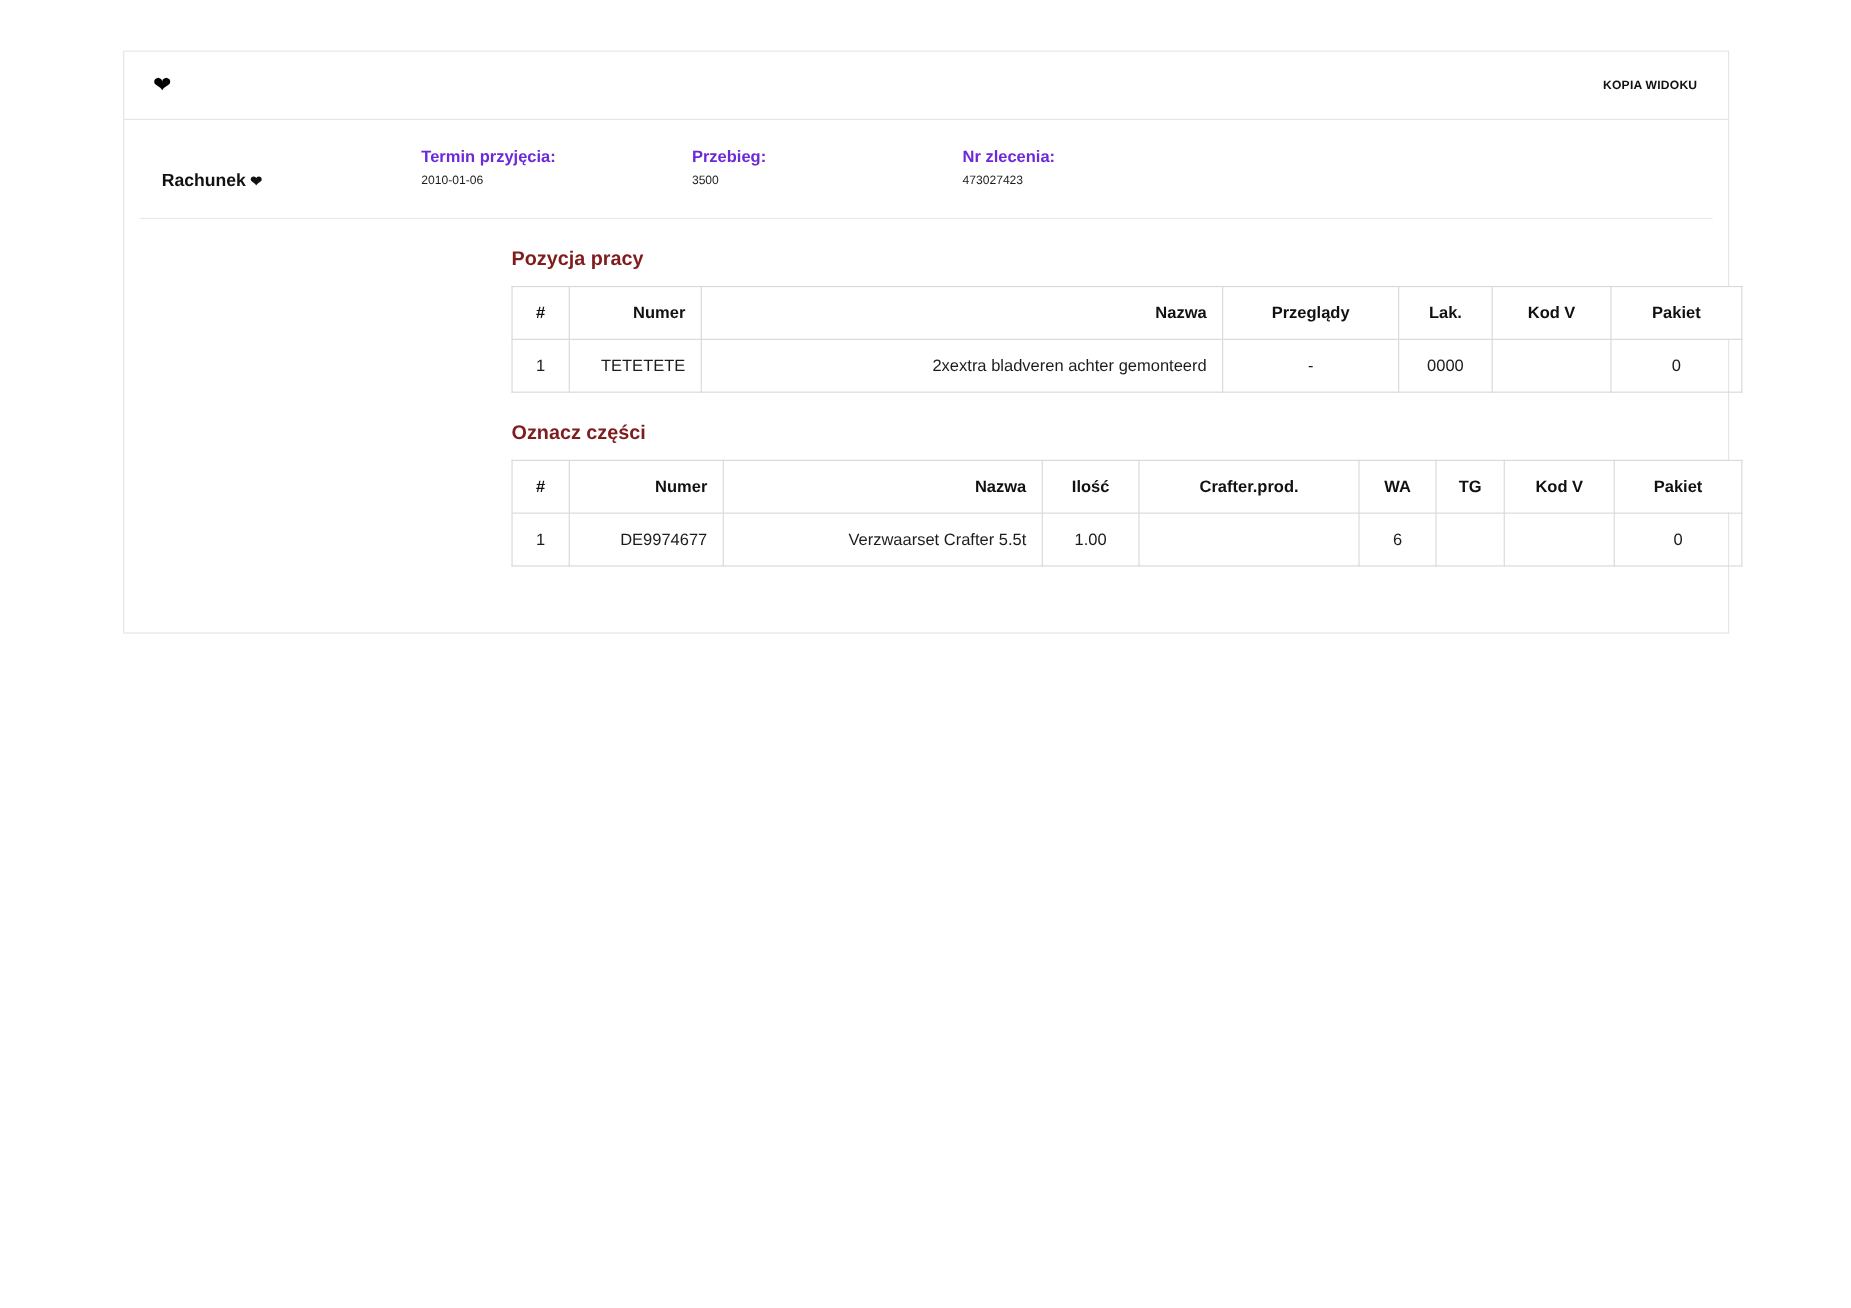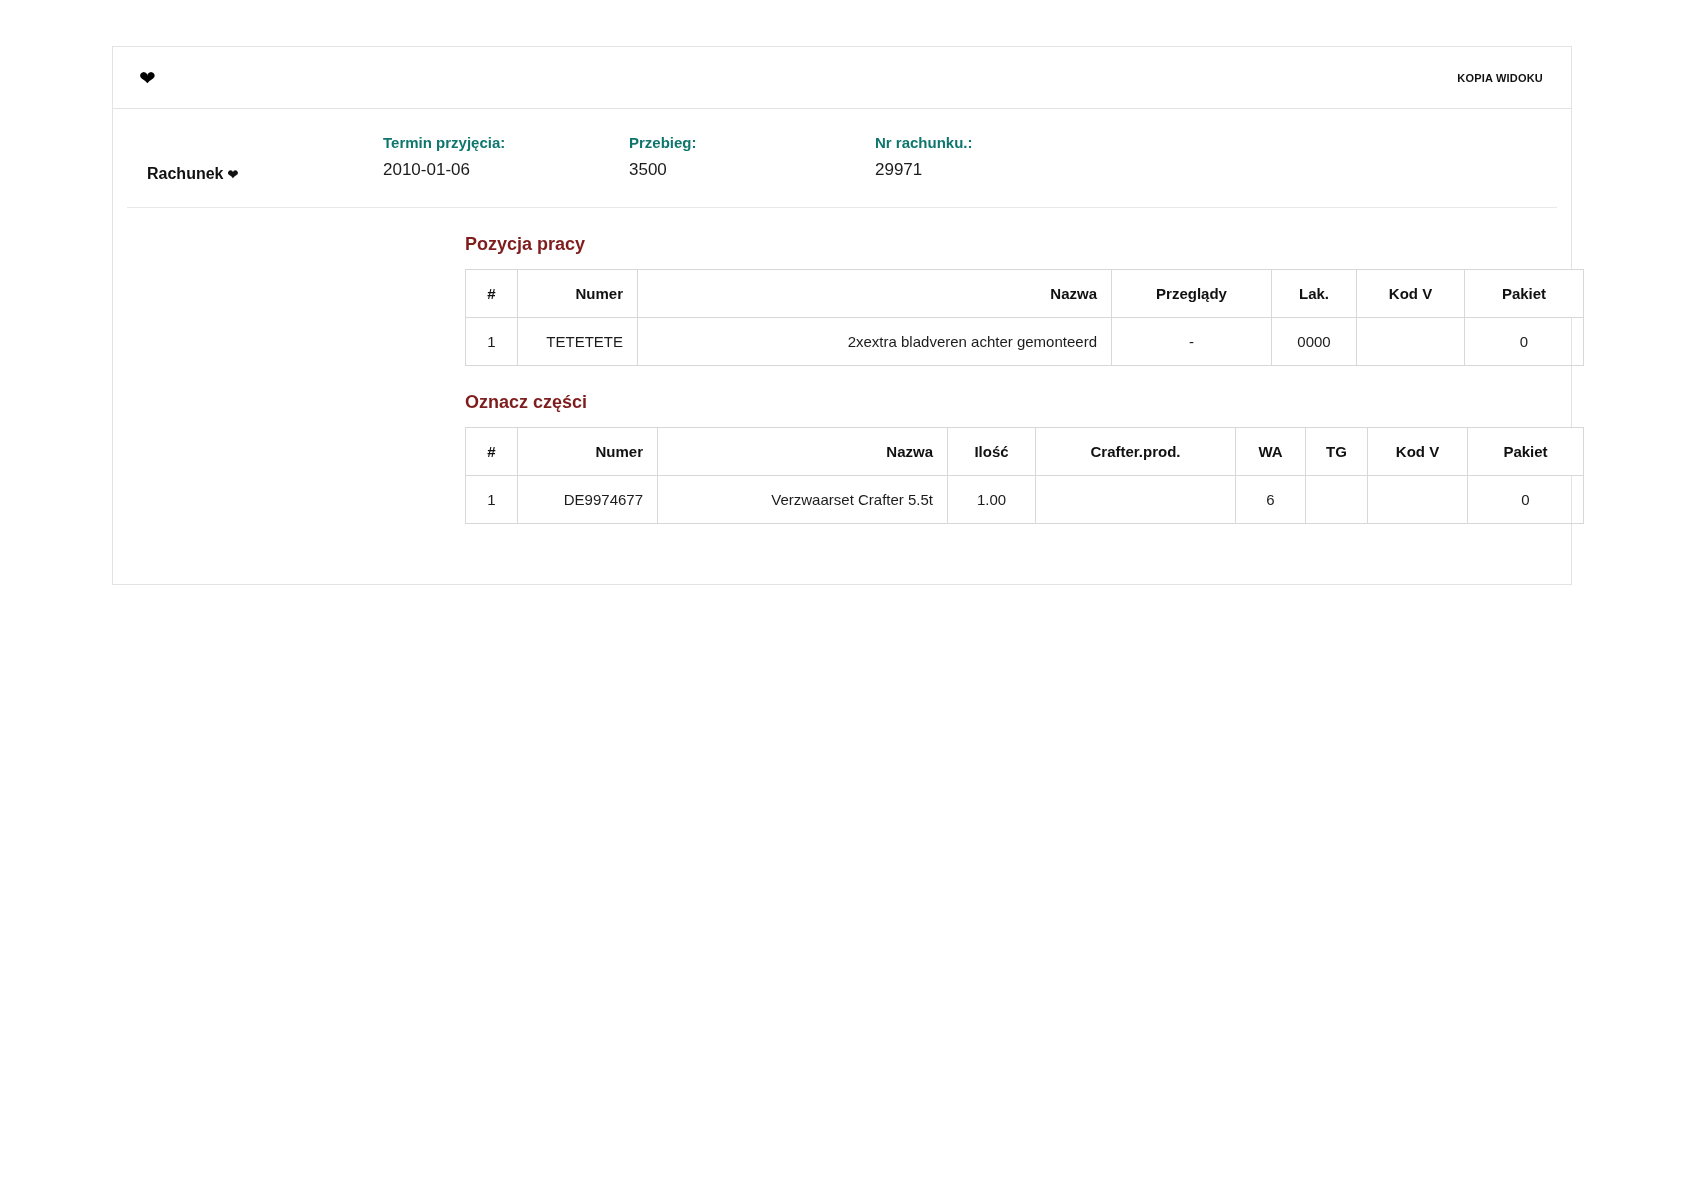--- a/index.html
+++ b/index.html
@@ -73,26 +73,26 @@
     font-size: 13px;
     margin-left: 4px;
   }
   .meta-field {
     width: 246px;
     box-sizing: border-box;
   }
   .meta-field .lbl {
     font-size: 15px;
     font-weight: bold;
-    color: #0f766e;
+    color: #6d28d9;
     line-height: 1.55;
     white-space: nowrap;
   }
   .meta-field .val {
-    font-size: 17px;
+    font-size: 11px;
     font-weight: normal;
     color: #1c1c1c;
     line-height: 1.6;
     margin-top: 2px;
     white-space: nowrap;
   }
 
   
   .body-area {
     padding: 0 0 60px 0;
@@ -174,25 +174,25 @@
     <div class="meta-field">
       <div class="lbl">Termin przyjęcia:</div>
       <div class="val">2010-01-06</div>
     </div>
 
     <div class="meta-field">
       <div class="lbl">Przebieg:</div>
       <div class="val">3500</div>
     </div>
 
-
     <div class="meta-field">
-      <div class="lbl">Nr rachunku.:</div>
-      <div class="val">29971</div>
-    </div>
+      <div class="lbl">Nr zlecenia:</div>
+      <div class="val">473027423</div>
+    </div>
+
   </div>
 
   <div class="body-area">
 
     <div class="section">
       <div class="section-title">Pozycja pracy</div>
       <table class="grid">
         <thead>
           <tr>
             <th class="w-idx c-center">#</th>

